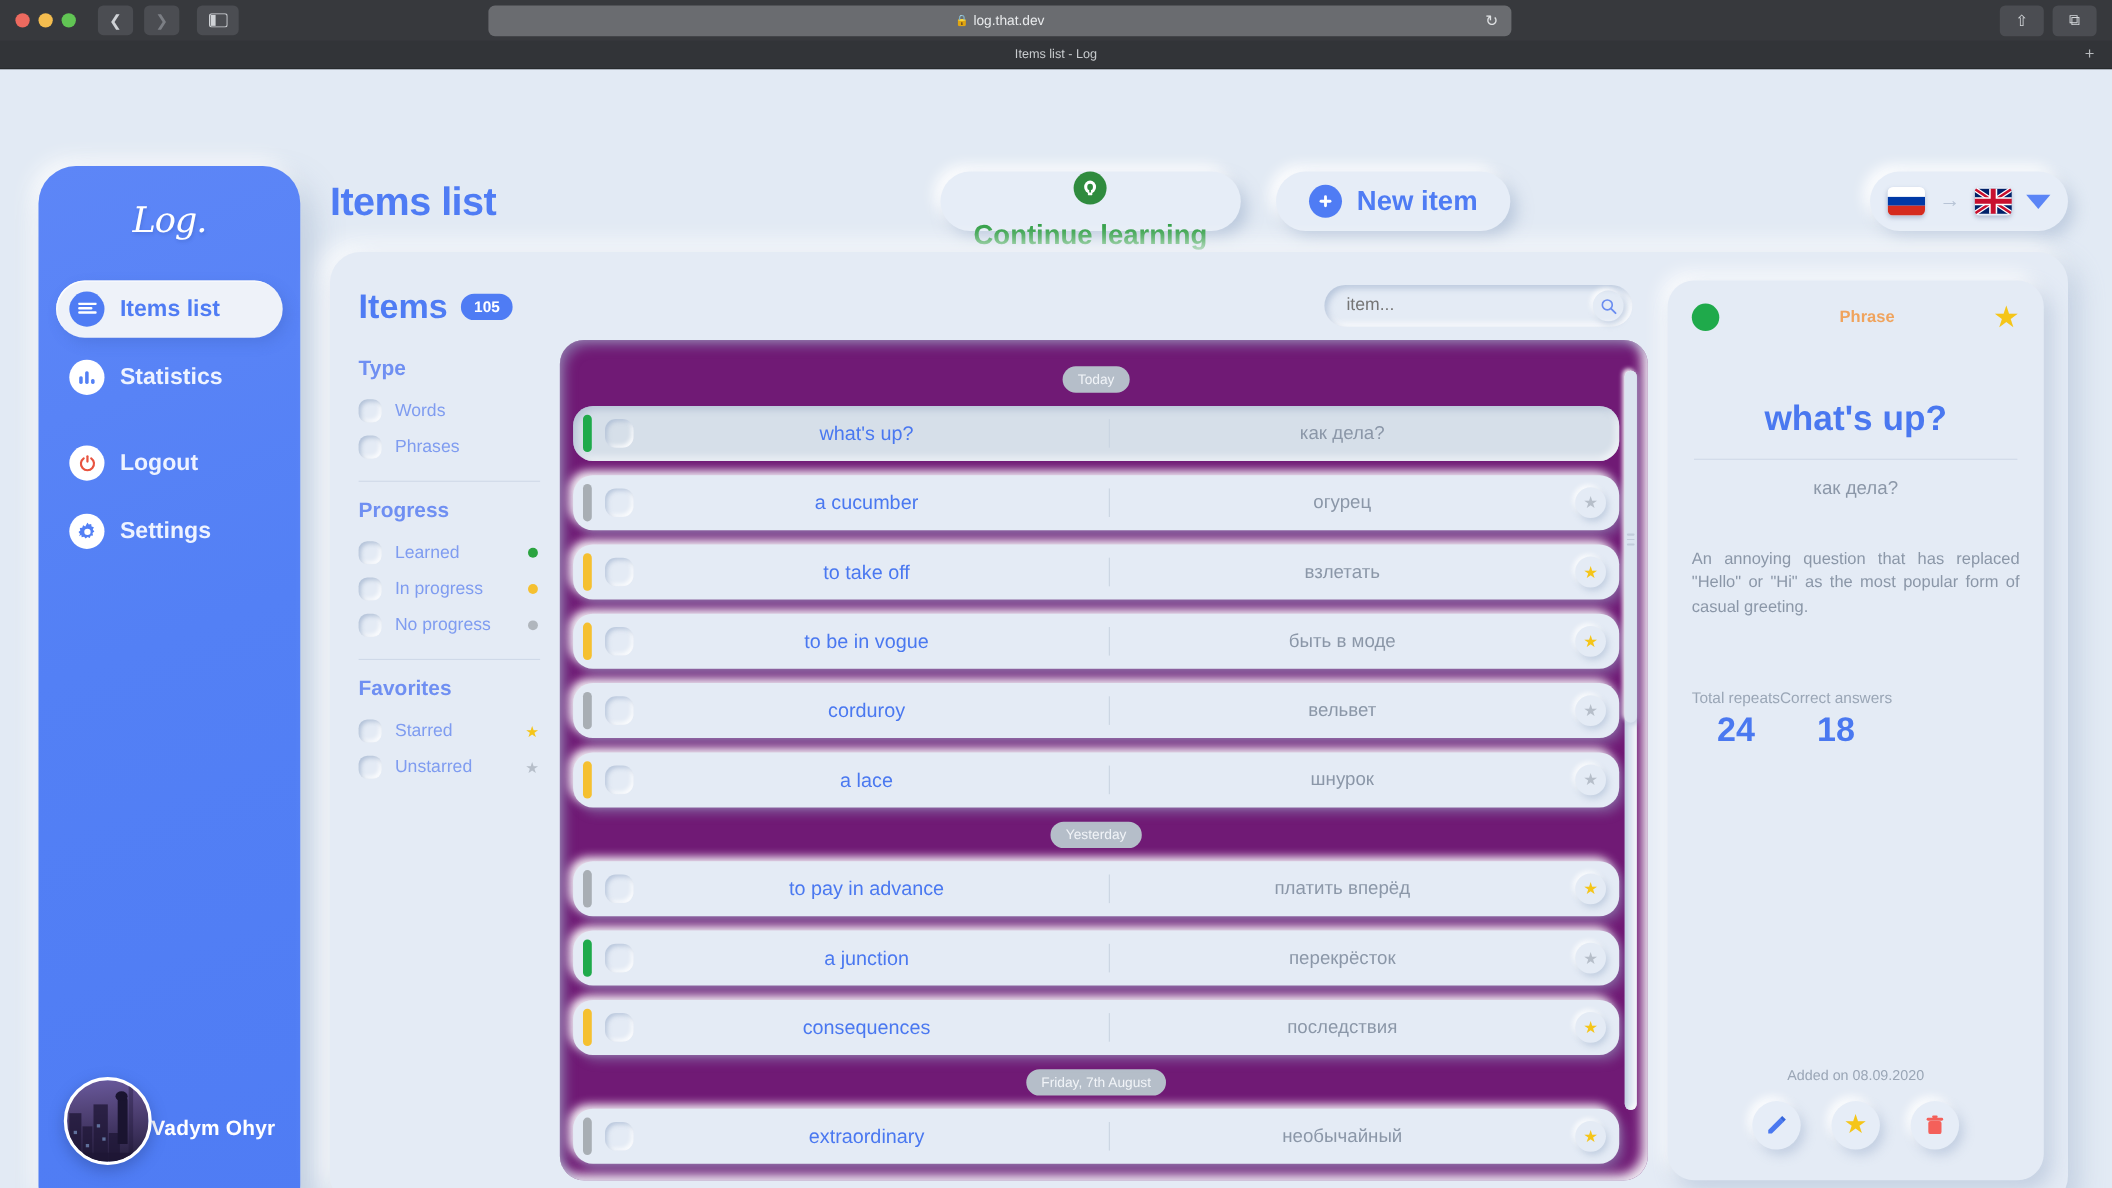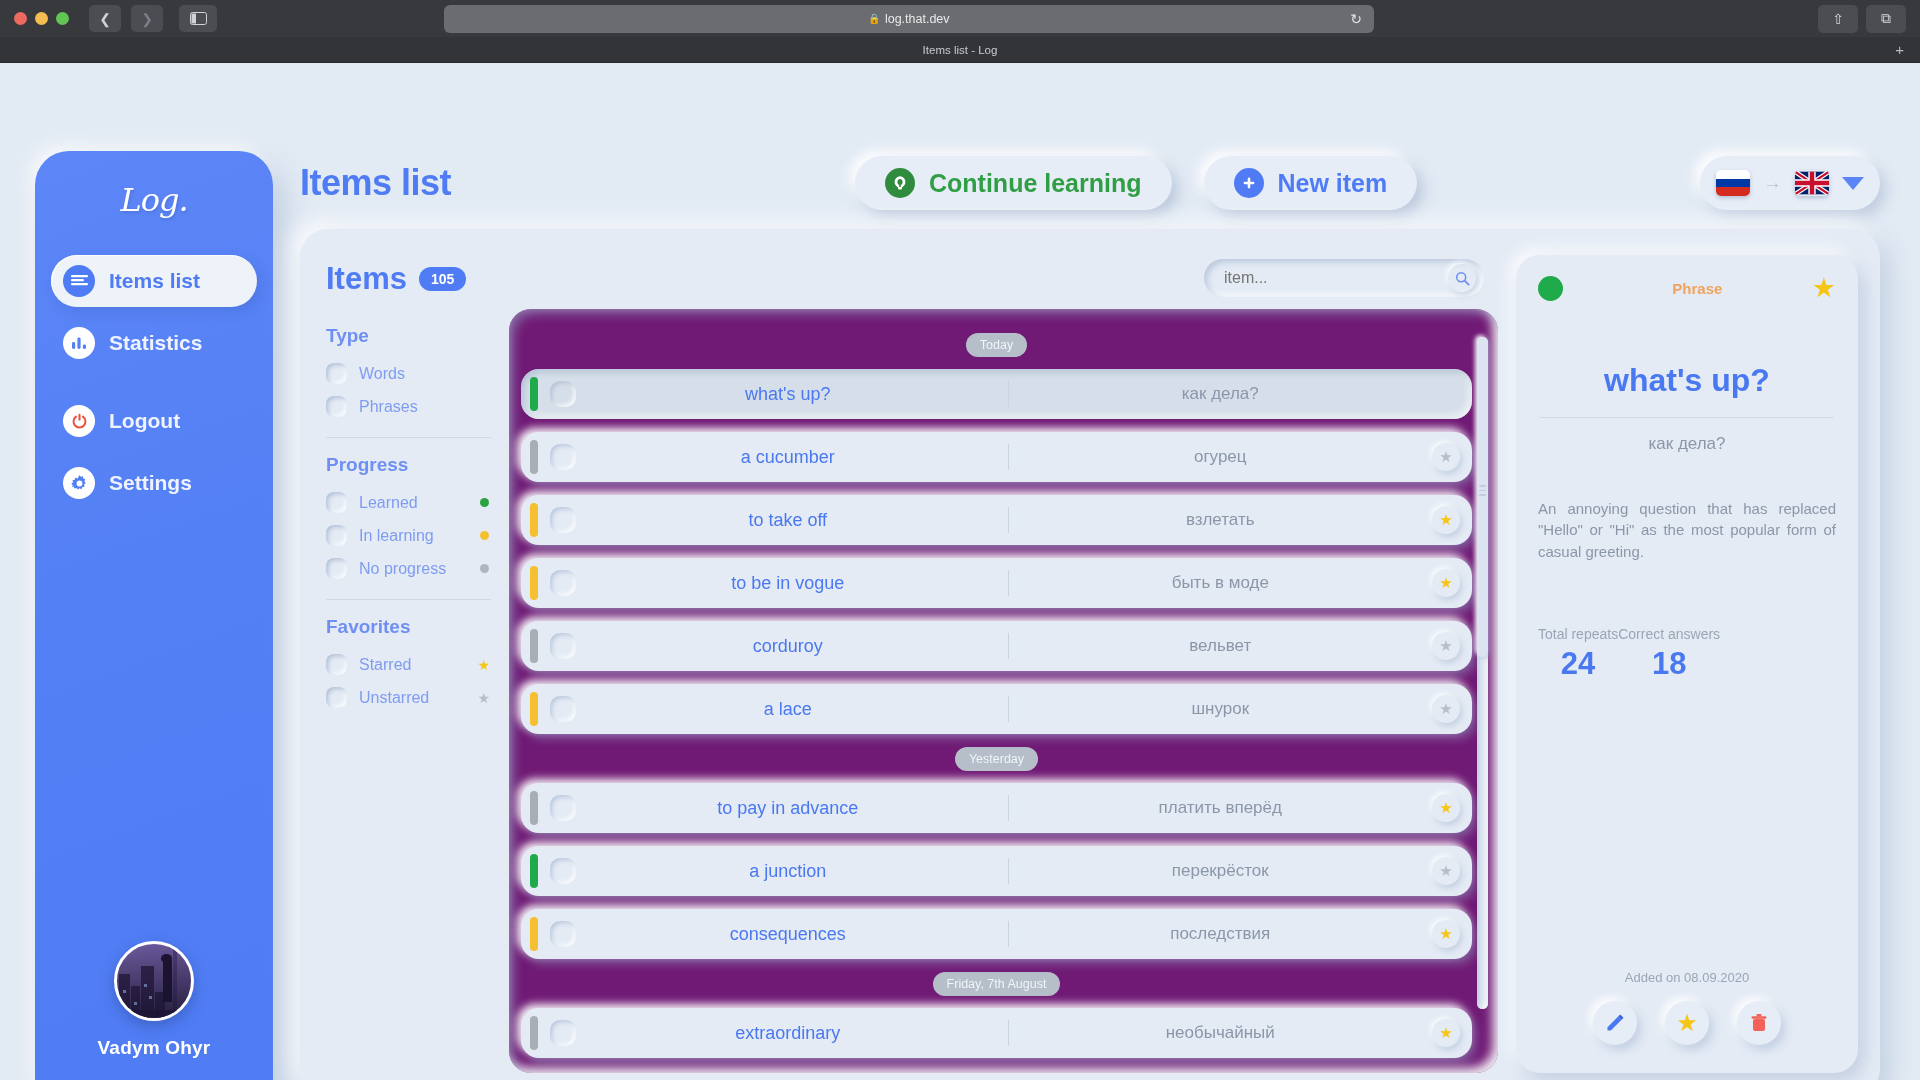--- a/index.html
+++ b/index.html
@@ -70,21 +70,21 @@
   .nav-item.active {
     background: #eef2f9; color: #4f7cf4;
     box-shadow: 4px 5px 12px rgba(60,95,190,.30), inset 1px 1px 1px rgba(255,255,255,.9);
   }
   .nav-gap { height: 16px; }
   .nav-icon {
     width: 32px; height: 32px; border-radius: 50%; background: #fff;
     display: flex; align-items: center; justify-content: center; flex: none;
   }
   .nav-item.active .nav-icon { background: #4f7cf4; }
-  .profile { margin-top: auto; margin-bottom: 52px; display: flex; flex-direction: column; align-items: center; }
+  .profile { margin-top: auto; margin-bottom: 52px; display: flex; flex-direction: row; align-items: center; }
   .avatar {
     width: 80px; height: 80px; border-radius: 50%; border: 3px solid #ffffff;
     overflow: hidden; position: relative;
     background: linear-gradient(175deg,#6a5a9e 0%, #534479 35%, #3a2f59 70%, #221c38 100%);
     box-shadow: 0 5px 14px rgba(30,50,110,.35);
   }
   .avatar .bld { position: absolute; background: rgba(30,22,52,.75); }
   .avatar .lit { position: absolute; background: #8fb7e8; opacity: .55; }
   .avatar .fig { position: absolute; background: #1a1430; border-radius: 2px; }
   .profile-name { color: #fff; font-size: 19px; font-weight: bold; margin-top: 16px; letter-spacing: .2px; }
@@ -93,21 +93,21 @@
   .main { position: absolute; left: 300px; top: 88px; right: 40px; }
   .header { display: flex; align-items: center; height: 64px; position: relative; }
   .page-title { font-size: 36px; font-weight: bold; color: #4f7cf4; letter-spacing: -.5px; }
   .header-actions { position: absolute; left: 555px; display: flex; gap: 32px; align-items: center; }
   .pill-btn {
     height: 54px; border-radius: 28px; background: #e6edf7;
     box-shadow: 6px 7px 14px rgba(150,170,200,.50), -6px -6px 12px rgba(255,255,255,.95);
     display: flex; align-items: center; gap: 14px; padding: 0 30px;
     font-size: 25px; font-weight: bold;
   }
-  .pill-btn.learn { color: #2f9e44; }
+  .pill-btn.learn { color: #2f9e44; flex-direction: column; }
   .pill-btn.newitem { color: #4f7cf4; }
   .circ-ico { width: 30px; height: 30px; border-radius: 50%; display: flex; align-items: center; justify-content: center; flex: none; }
   .circ-ico.green { background: #2f8b3e; }
   .circ-ico.blue { background: #4f7cf4; }
   .lang-switch {
     position: absolute; right: 0; height: 54px; width: 180px; border-radius: 28px;
     background: #e6edf7;
     box-shadow: 6px 7px 14px rgba(150,170,200,.45), -6px -6px 12px rgba(255,255,255,.95);
     display: flex; align-items: center; justify-content: center; gap: 13px;
   }
@@ -394,21 +394,21 @@
 
         <div>
           <div class="filter-group-title">Progress</div>
           <div class="filter-row">
             <span class="cbox"></span>
             <span class="filter-label">Learned</span>
             <span class="dot" style="background:#2aa33f"></span>
           </div>
           <div class="filter-row">
             <span class="cbox"></span>
-            <span class="filter-label">In learning</span>
+            <span class="filter-label">In progress</span>
             <span class="dot" style="background:#f5c030"></span>
           </div>
           <div class="filter-row">
             <span class="cbox"></span>
             <span class="filter-label">No progress</span>
             <span class="dot" style="background:#b0b6bd"></span>
           </div>
         </div>
 
         <div class="hr"></div>

